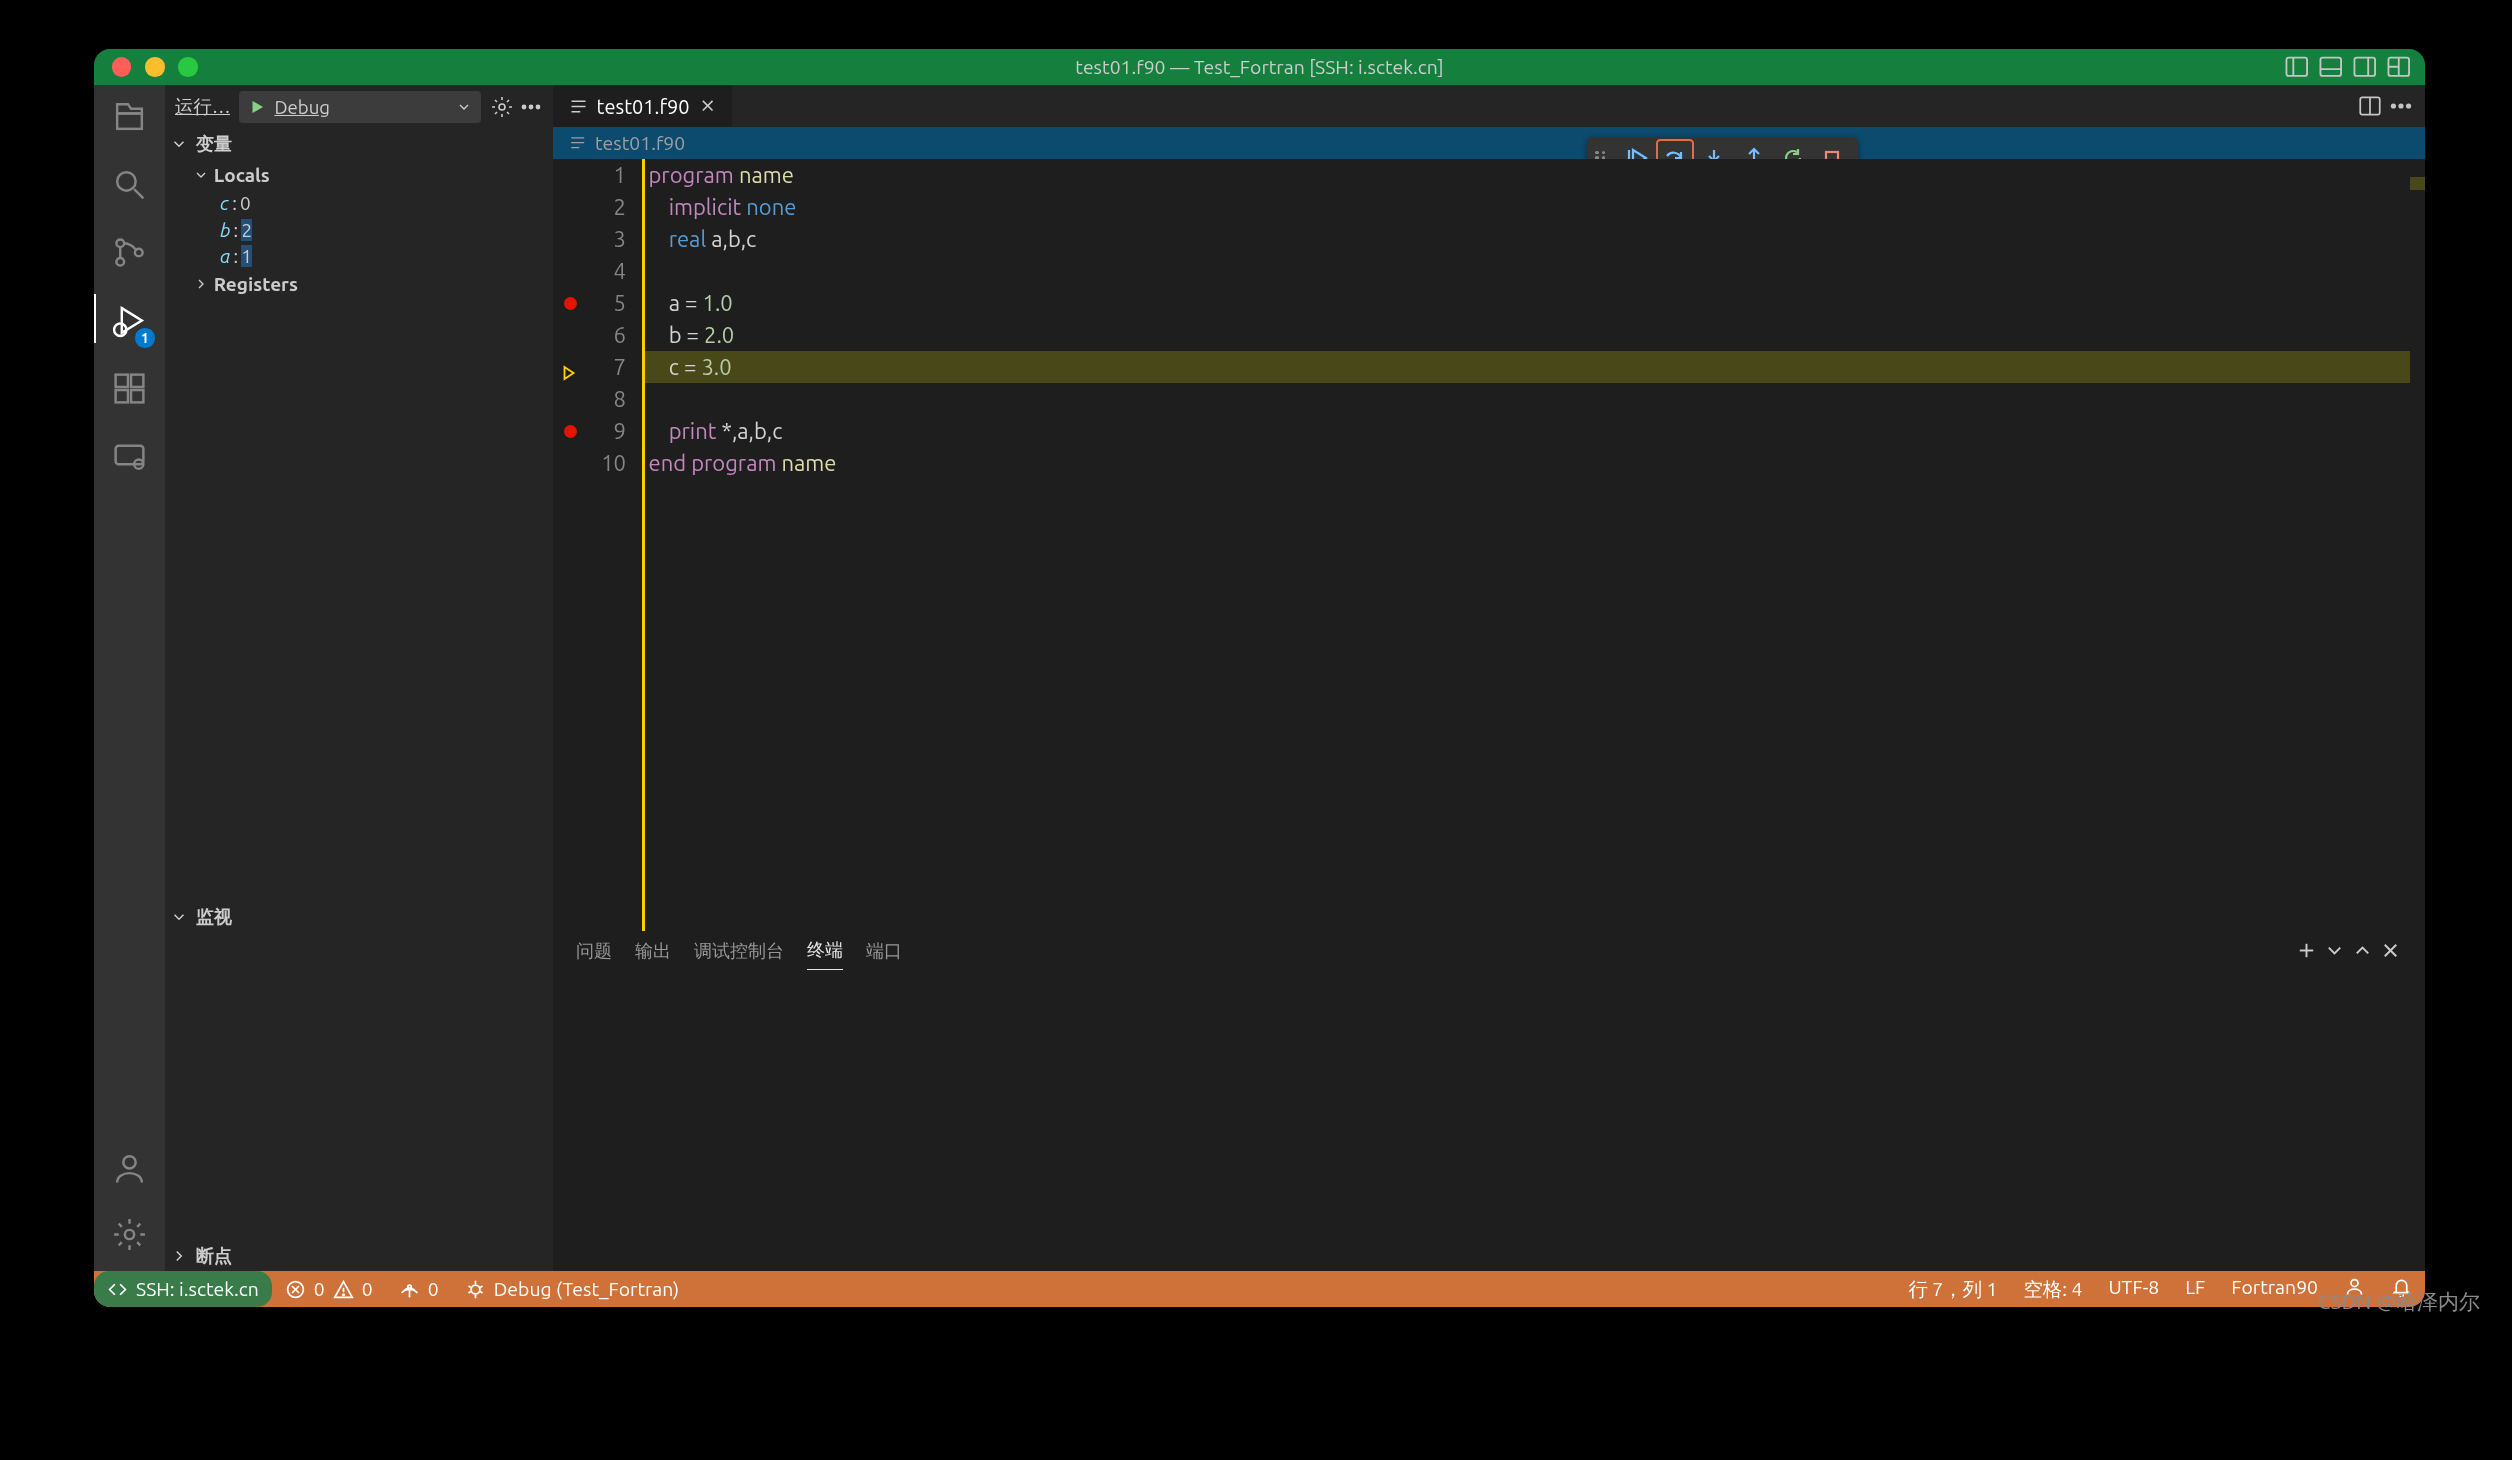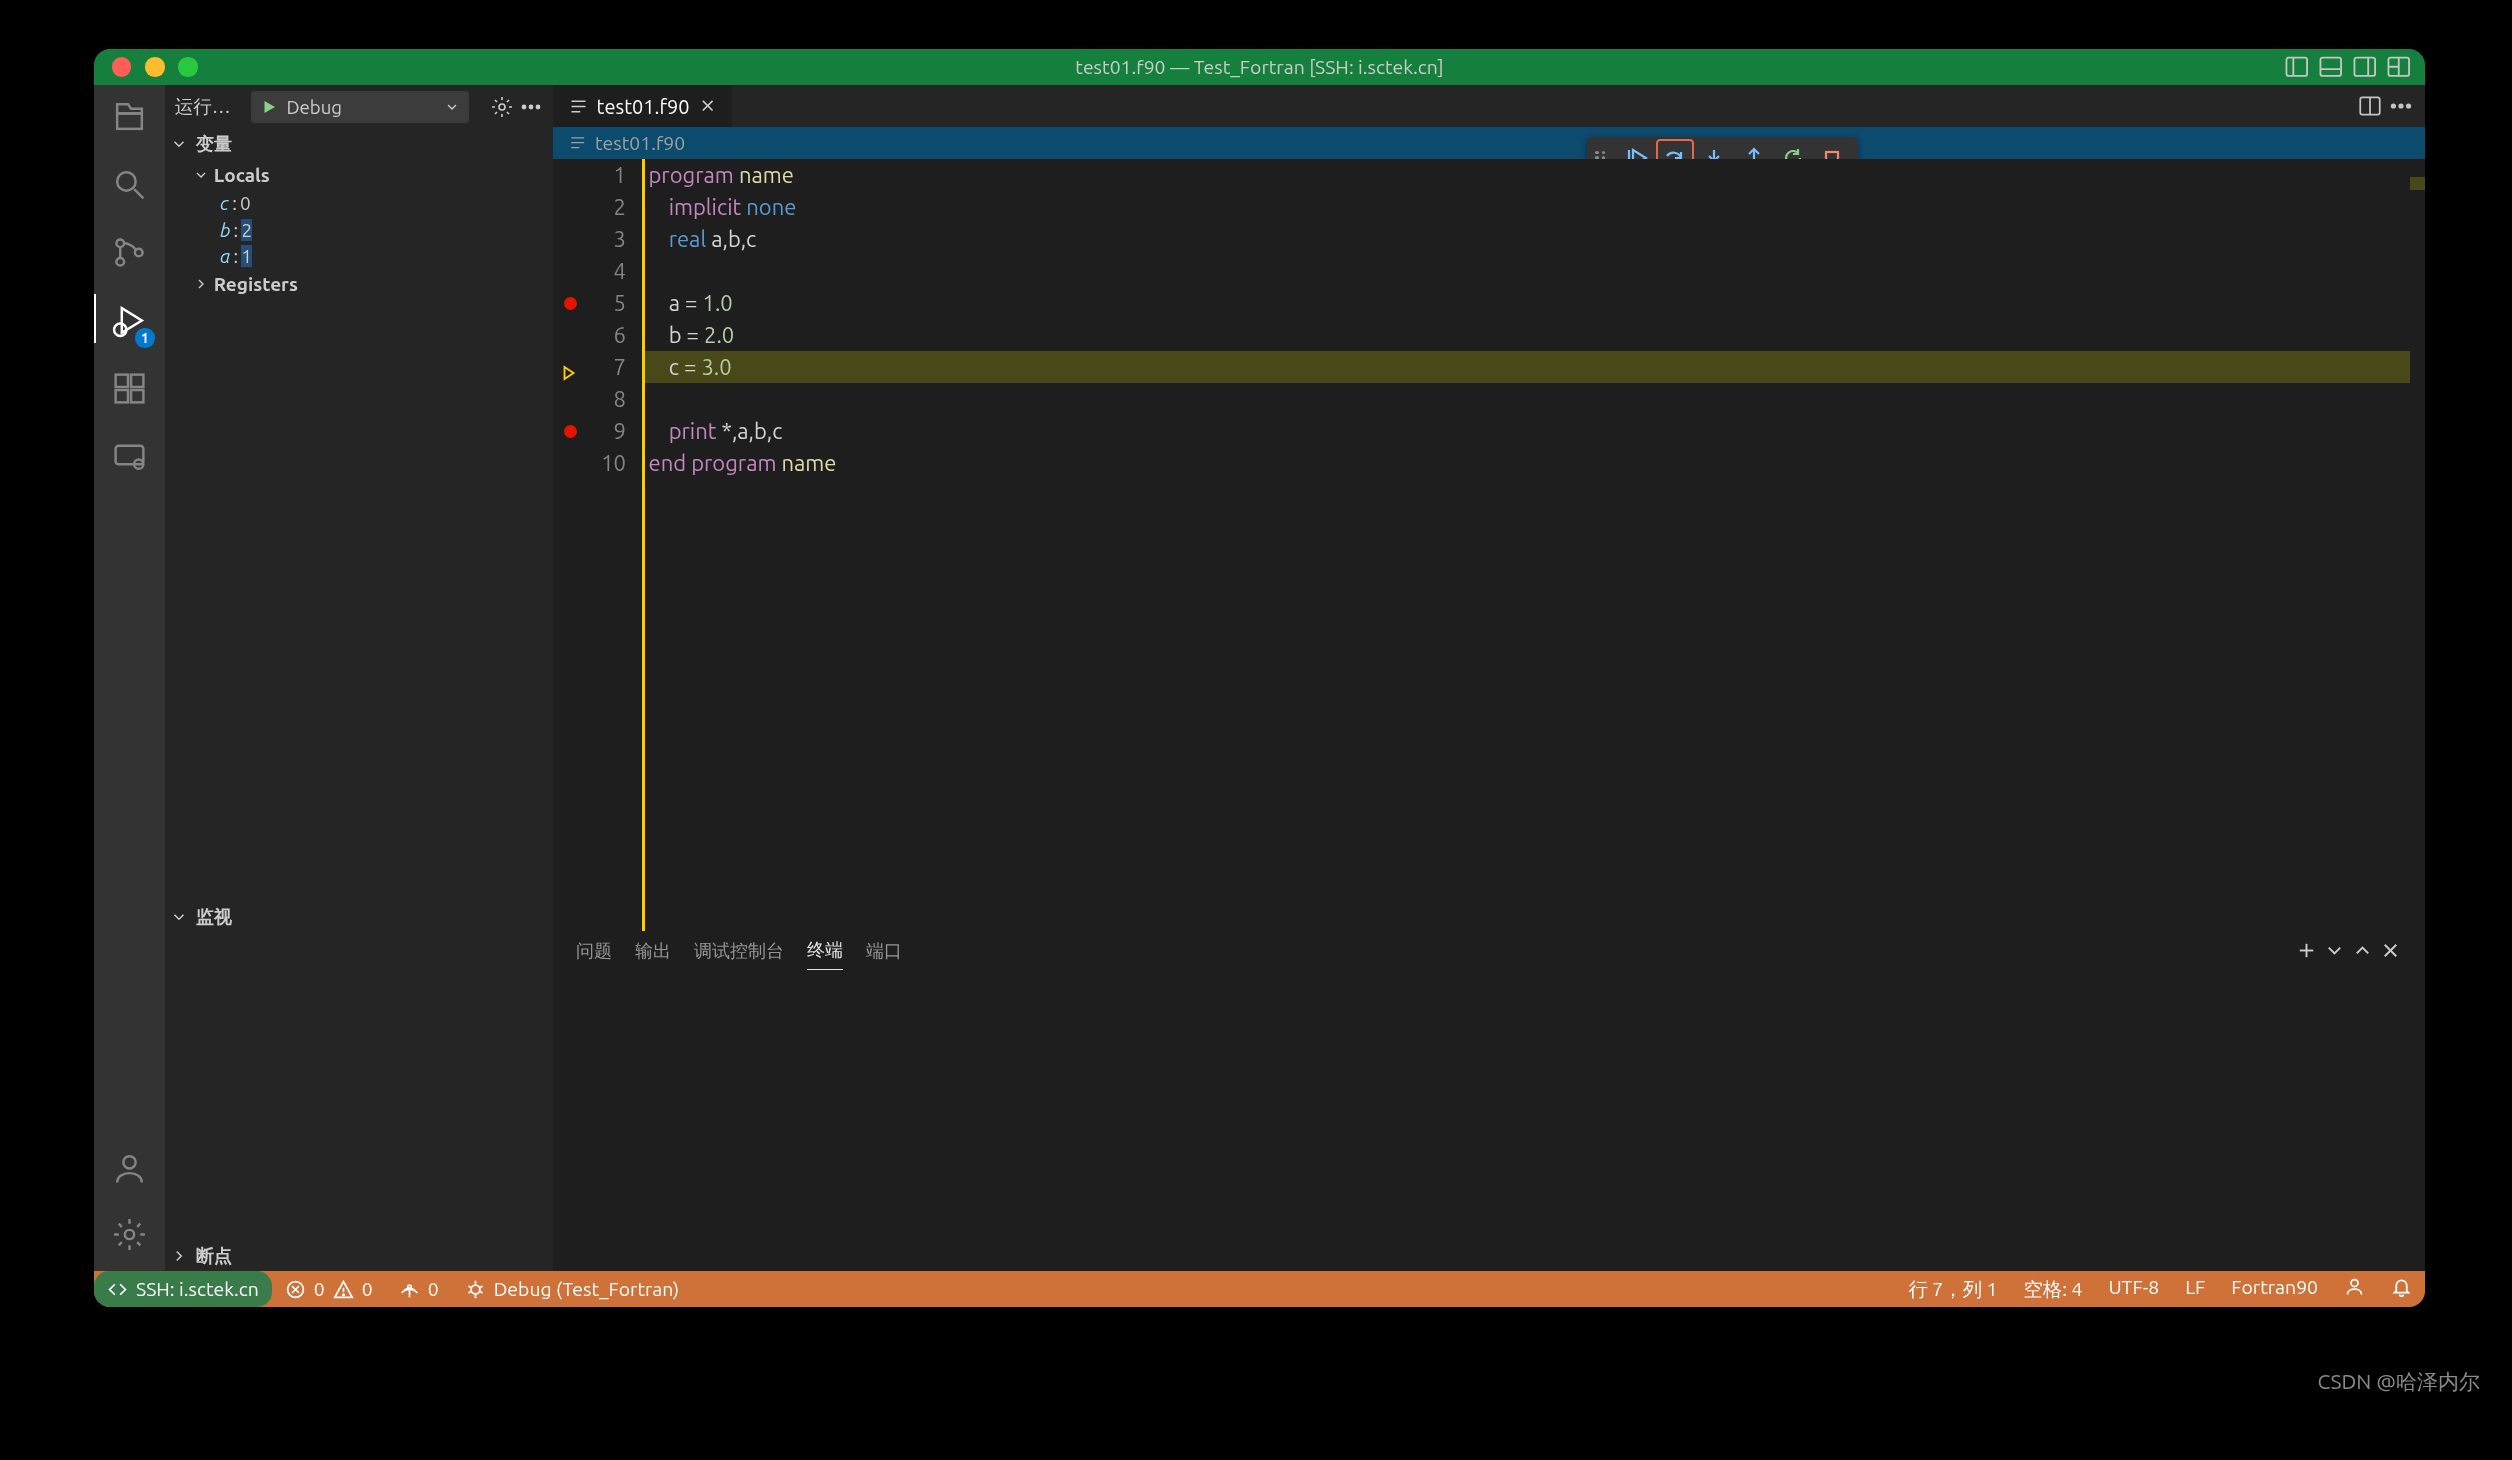--- a/index.html
+++ b/index.html
@@ -16,21 +16,21 @@
   .body{ display:flex; height:calc(100% - 36px - 36px);}
   .activitybar{ width:71px; background:#333333; display:flex; flex-direction:column; align-items:center; padding-top:13px; gap:29px;}
   .activitybar .ico{ width:37px; height:37px; stroke:#858585; fill:none; stroke-width:1.6;}
   .activitybar .active-slot{ position:relative; }
   .activitybar .active-slot::before{ content:''; position:absolute; left:-18px; top:-8px; width:3.2px; height:49px; background:#fff;}
   .activitybar .active-slot .ico{ stroke:#fff;}
   .badge{ position:absolute; right:-6.5px; bottom:-6.5px; background:#007acc; color:#fff; font-size:13.8px; border-radius:50%; width:19.4px; height:19.4px; display:flex; align-items:center; justify-content:center; font-weight:600;}
   .activitybar .bottom{ margin-top:auto; margin-bottom:16px; display:flex; flex-direction:column; gap:27.5px; align-items:center;}
   
   .sidebar{ width:388px; background:#252526; color:#ccc; font-size:19.4px; display:flex; flex-direction:column;}
-  .run-row{ display:flex; align-items:center; gap:21px; padding:6.5px 9.7px; height:44px;}
+  .run-row{ display:flex; align-items:center; gap:9px; padding:6.5px 9.7px; height:44px;text-decoration:underline;}
   .run-label{ color:#ccc; font-size:18.6px; white-space:nowrap; overflow:hidden; text-overflow:ellipsis; max-width:57px;}
   .config{ flex:1; height:32px; background:#3c3c3c; border:0.8px solid #3c3c3c; border-radius:3.2px; display:flex; align-items:center; padding:0 8px; gap:6.5px; justify-content:space-between;}
   .config .play{ width:18px; height:18px; fill:#89d185;}
   .config span{ color:#ccc; font-size:18.6px;}
   .config .chev{ width:16px; height:16px; stroke:#ccc; fill:none; stroke-width:2;}
   .gear-more{ display:flex; gap:4.9px; align-items:center;}
   .gear-more svg{ width:24px; height:24px; stroke:#ccc; fill:none; stroke-width:1.6;}
   .section-head{ display:flex; align-items:center; gap:8px; padding:3.2px 4.9px; font-weight:600; font-size:18px; color:#ccc; text-transform:none;}
   .section-head .chev{ width:18px; height:18px; stroke:#ccc; fill:none; stroke-width:2;}
   .tree{ padding:1.6px 0 6.5px 23px; font-size:19px; font-family:Menlo,Consolas,monospace;}
@@ -92,21 +92,21 @@
   .term-item{ display:flex; align-items:center; gap:6.5px; padding:6.5px 8px;}
   .term-item.active{ background:#37373d;}
   .term-item svg{ width:19.4px; height:19.4px; stroke:#ccc; fill:none; stroke-width:1.8;}
   
   .statusbar{ height:36px; background:#ce723a; display:flex; align-items:center; color:#fff; font-size:19.4px;}
   .sb-seg{ display:flex; align-items:center; gap:8px; padding:0 13px; height:100%;border-radius:15px;}
   .sb-seg.remote{ background:#397c49;}
   .sb-seg svg{ width:21px; height:21px; stroke:#fff; fill:none; stroke-width:2;}
   .sb-right{ margin-left:auto; display:flex;}
   
-  .watermark{ position:absolute; right:32px; top:1368px; color:#8a8a8a; font-size:21px;}
+  .watermark{ position:absolute; right:32px; top:1288px; color:#8a8a8a; font-size:21px;}
 </style>
 </head>
 <body>
 
 <div class="frame">
 
   <div class="titlebar">
     <div class="traffic">
       <div class="dot" style="background:#ff5f57"></div>
       <div class="dot" style="background:#febc2e"></div>

